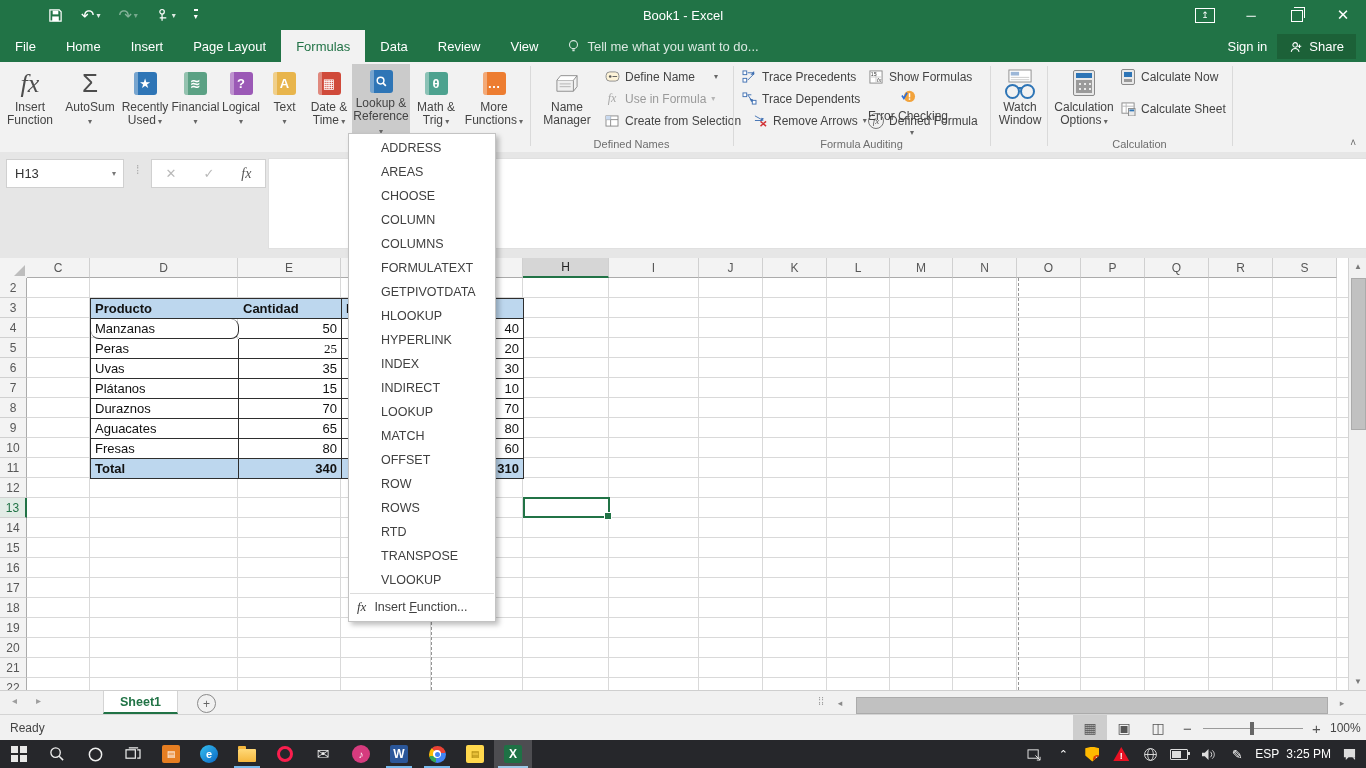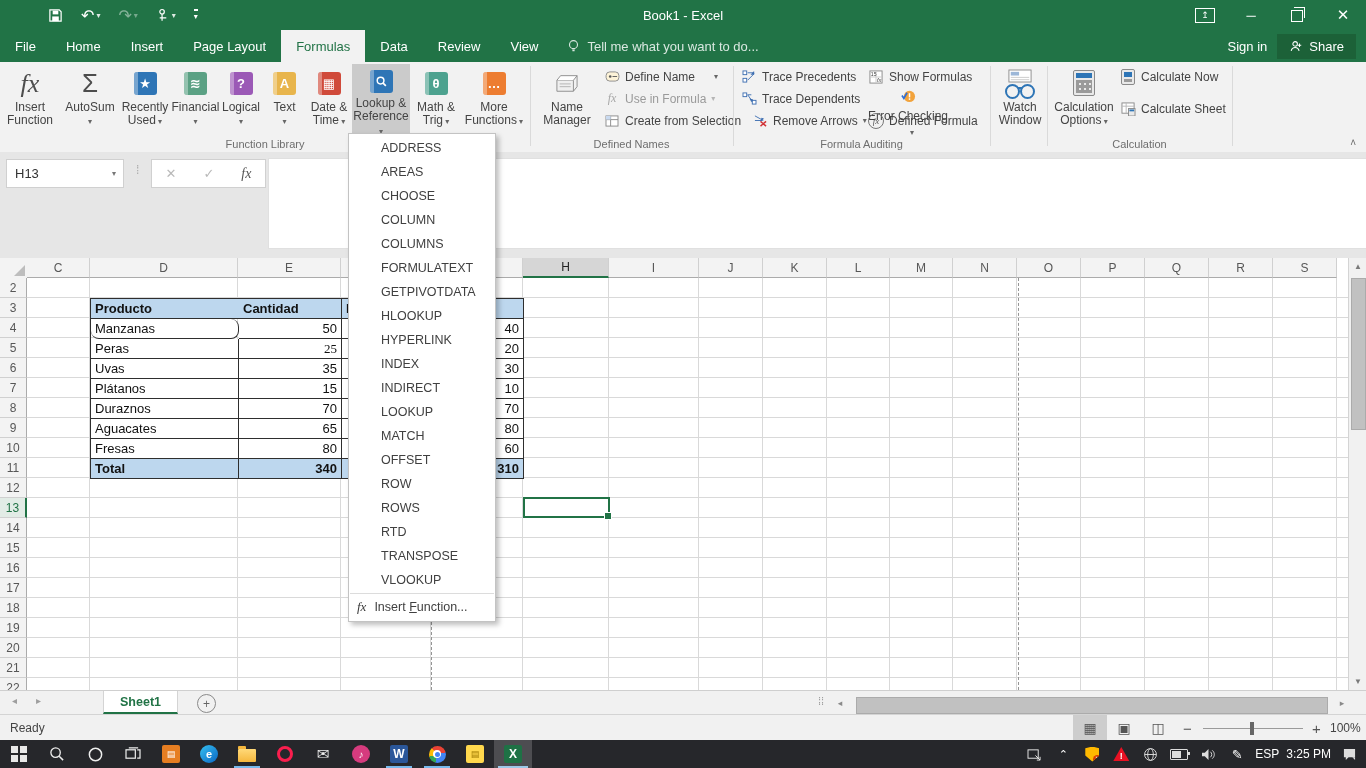--- a/index.html
+++ b/index.html
@@ -19,21 +19,21 @@
   .winbtn{width:46px;height:30px;display:flex;align-items:center;justify-content:center;color:#fff;font-size:13px;}
   .restore-glyph{position:relative;width:10px;height:10px;border:1px solid #fff;margin-top:2px;}
   .restore-glyph:before{content:"";position:absolute;left:2px;top:-4px;width:10px;height:10px;border:1px solid #fff;border-bottom:none;border-left:none;}
   .ribbonopts{width:18px;height:13px;border:1px solid #fff;display:flex;align-items:center;justify-content:center;font-size:9px;}
   
   #tabrow{left:0;top:30px;width:1366px;height:32px;background:#217346;display:flex;align-items:stretch;}
   .rtab{padding:0 15px;display:flex;align-items:center;color:#fff;font-size:13px;}
   .rtab.active{background:#f2f2f2;color:#217346;}
   #tellme{display:flex;align-items:center;gap:7px;color:#d9e8e0;font-size:13px;margin-left:14px;}
   #tabrow-right{position:absolute;right:10px;top:30px;height:32px;display:flex;align-items:center;gap:10px;color:#fff;font-size:13px;}
-  #share-btn{display:flex;align-items:center;gap:6px;background:#1c6138;padding:5px 12px;}
+  #share-btn{display:flex;align-items:flex-end;gap:6px;background:#1c6138;padding:5px 12px;}
   
   #ribbon{left:0;top:62px;width:1366px;height:90px;background:#f2f2f2;border-bottom:1px solid #d5d5d5;font-size:12px;color:#444;}
   .gdiv{position:absolute;top:4px;bottom:6px;width:1px;background:#dadada;}
   .glabel{position:absolute;bottom:2px;font-size:11px;color:#6e6e6e;text-align:center;}
   .bigbtn{position:absolute;top:2px;height:70px;display:flex;flex-direction:column;align-items:center;
           justify-content:flex-start;padding-top:4px;text-align:center;white-space:pre-line;line-height:13px;}
   .bigbtn .bicon{height:30px;display:flex;align-items:center;justify-content:center;margin-bottom:3px;}
   .bigbtn.pressed{background:#cbcbcb;}
   .arrow-inline .blabel:after{content:" ▾";font-size:8px;color:#666;}
   .arrow-below .blabel:after{content:"▾";display:block;font-size:8px;color:#666;margin-top:1px;}
@@ -262,21 +262,20 @@
       <span class="blabel">Lookup &amp;
 Reference</span></div>
     <div class="bigbtn arrow-inline" style="left:410px;width:52px;">
       <span class="bicon"><span class="book" style="background:#4da28f;">θ</span></span>
       <span class="blabel">Math &amp;
 Trig</span></div>
     <div class="bigbtn arrow-inline" style="left:462px;width:64px;">
       <span class="bicon"><span class="book" style="background:#ed7d31;">…</span></span>
       <span class="blabel">More
 Functions</span></div>
-    <div class="glabel" style="left:0;width:530px;">Function Library</div>
     <div class="gdiv" style="left:530px;"></div>
 
     <div class="bigbtn" style="left:536px;width:62px;">
       <span class="bicon">
         <svg width="26" height="22" viewBox="0 0 28 24">
             <path d="M3 9h18v12H3z" fill="#efefef" stroke="#8a8a8a"></path>
             <path d="M3 9l4-5h18l-4 5" fill="#fff" stroke="#8a8a8a"></path>
             <path d="M25 4v12l-4 5" fill="none" stroke="#8a8a8a"></path>
             <path d="M6 13h12M6 16h12" stroke="#b0b0b0"></path>
           </svg>

